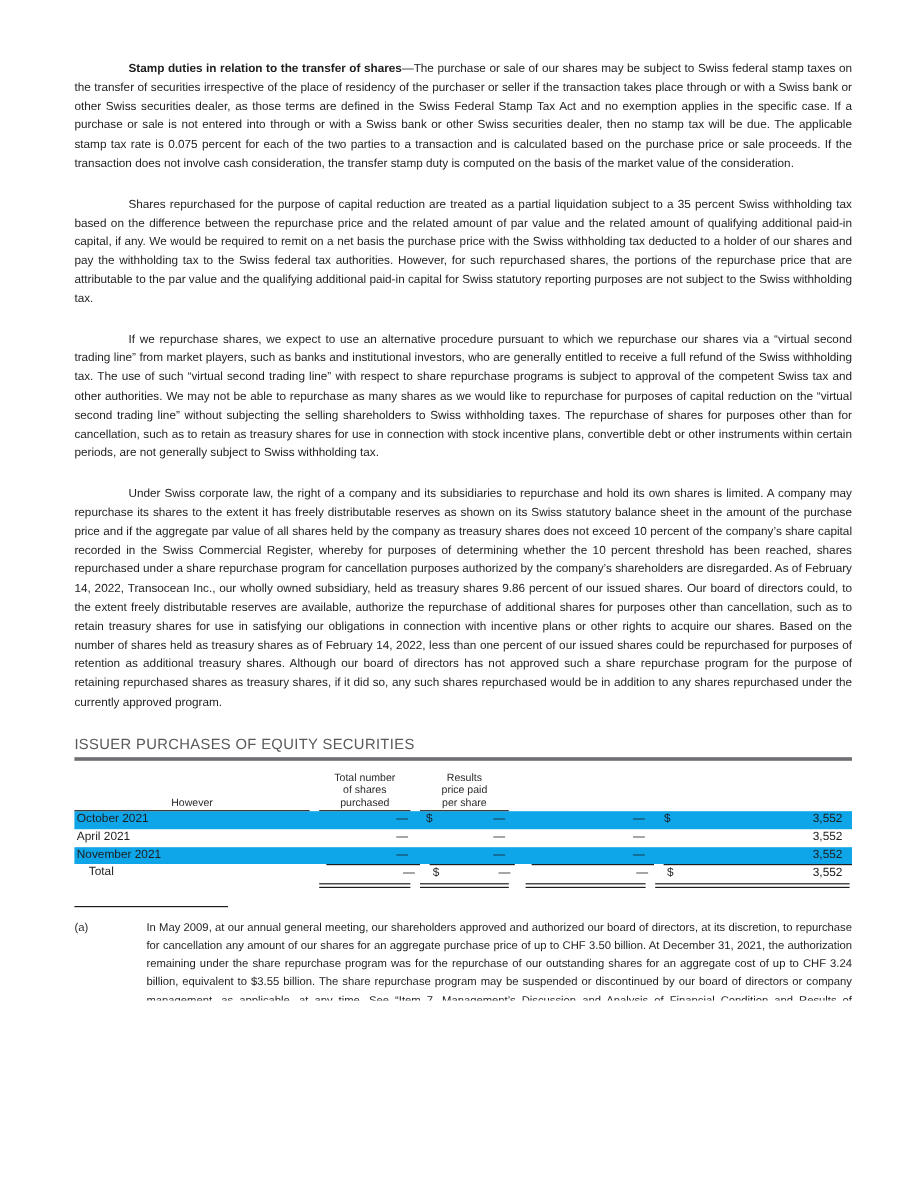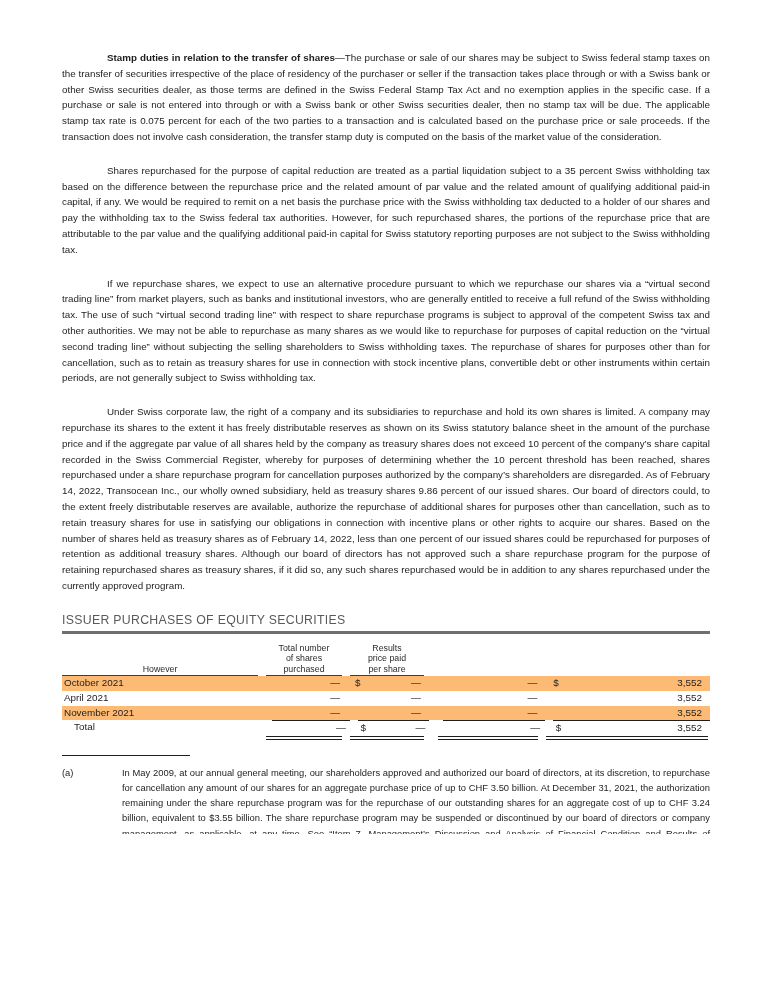--- a/index.html
+++ b/index.html
@@ -65,21 +65,21 @@
     border-bottom:1.2px solid #3c3c3c;
     padding-bottom:1px;
     color:#2a2a2a;
   }
   .drow{
     height:14.6px;
     line-height:14.6px;
     font-size:9.9px;
     color:#1e1e1e;
   }
-  .drow.shaded{background:#fdba74;}
+  .drow.shaded{background:#0ea5e9;}
   .drow .c1{padding-left:2px;}
   .num{text-align:right;}
   .c2.num{padding-right:4px;}
   .c3{display:flex;justify-content:space-between;}
   .c3 .usd{padding-left:3px;}
   .c3 .val{padding-right:4px;}
   .c4.num{padding-right:5px;}
   .c5{display:flex;justify-content:space-between;}
   .c5 .usd{padding-left:3px;}
   .c5 .val{padding-right:8px;}

